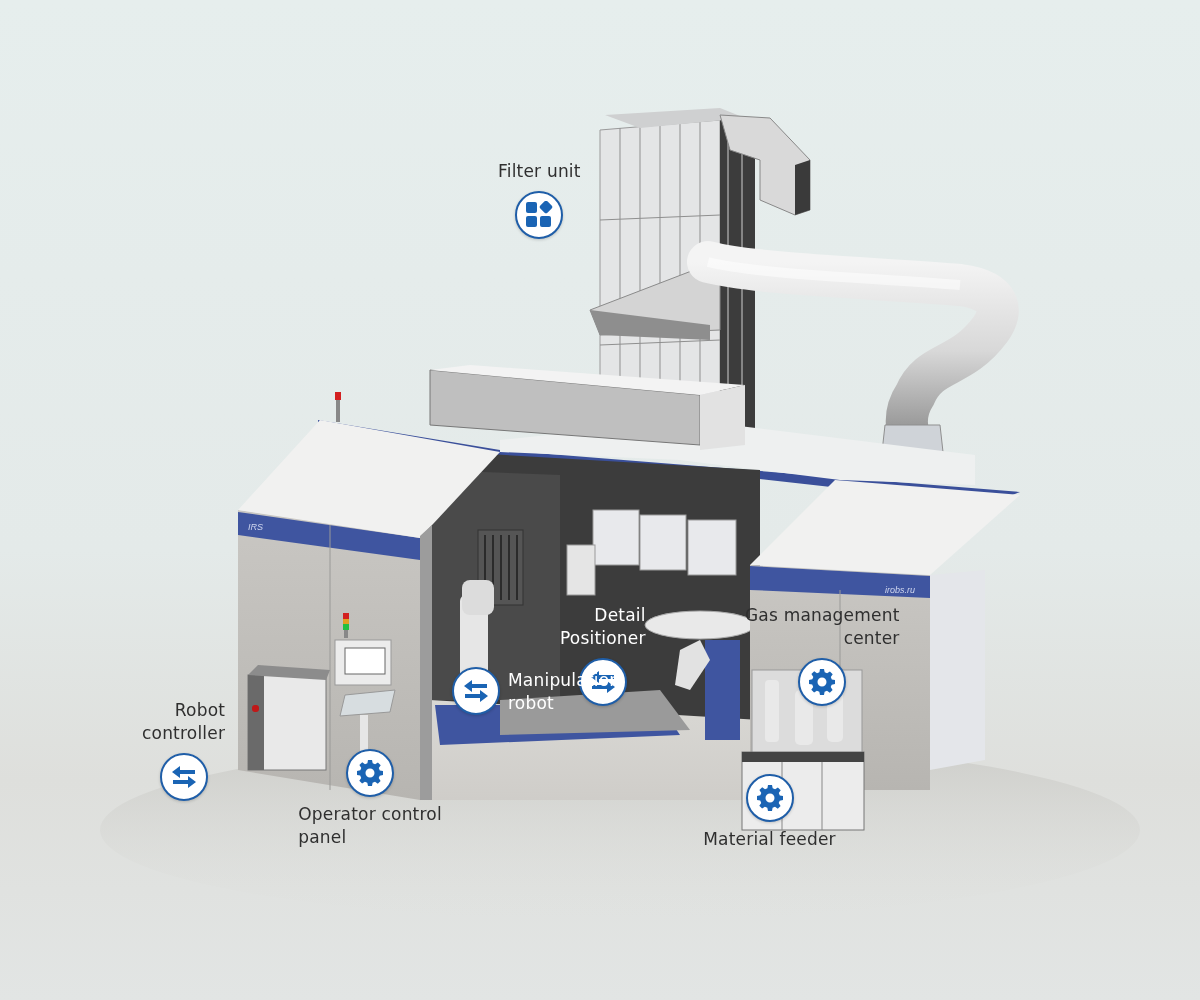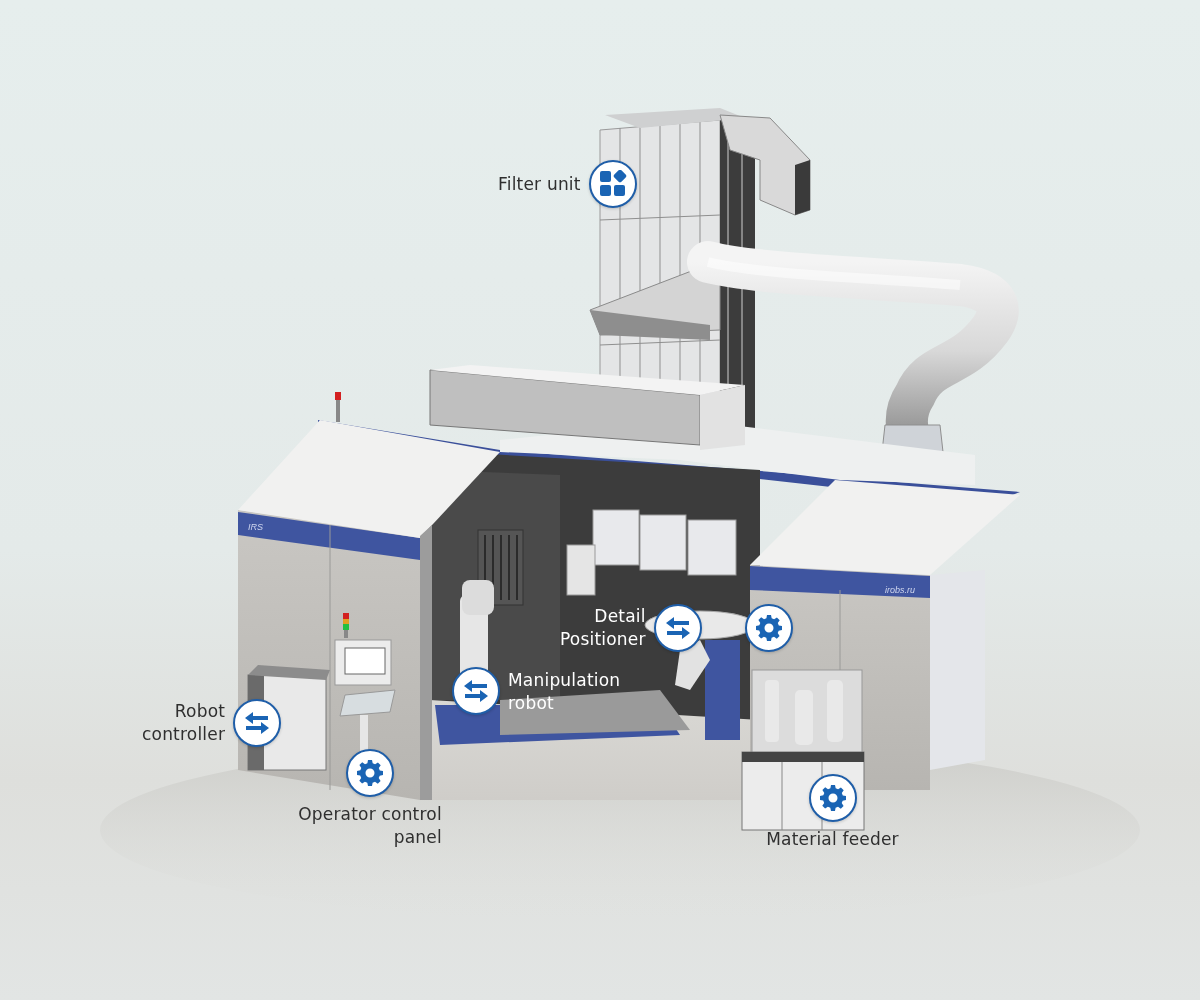--- a/index.html
+++ b/index.html
@@ -13,33 +13,33 @@
   .scene { position: absolute; left: 0; top: 0; width: 1200px; height: 1000px; }
 
   
   .hotspot {
     position: absolute;
     display: flex;
     align-items: center;
     gap: 8px;
     cursor: pointer;
   }
-  .hotspot.label-left { }
+  .hotspot.label-left { flex-direction: column; }
   .hotspot.label-right { flex-direction: row-reverse; }
   .hotspot.label-below { flex-direction: column-reverse; gap: 6px; }
   .hs-label {
     font-size: 17px;
     line-height: 23px;
     color: #2f2f2f;
     letter-spacing: 0.2px;
     white-space: pre-line;
   }
   .label-left .hs-label { text-align: right; }
   .label-right .hs-label { text-align: left; }
-  .label-below .hs-label { text-align: right; }
+  .label-below .hs-label { text-align: left; }
   .hs-label.light { color: #ffffff; }
   .hs-icon {
     width: 48px; height: 48px;
     border-radius: 50%;
     background: #ffffff;
     border: 2.5px solid #1f5ea8;
     display: flex; align-items: center; justify-content: center;
     flex: 0 0 auto;
     box-shadow: 0 1px 3px rgba(0,0,0,0.18);
   }
@@ -217,20 +217,22 @@
 Positioner</span>
     <span class="hs-icon">
       <svg width="30" height="30" viewBox="0 0 30 30">
           <path d="M11 4 L3 10 L11 16 V12 H26 V8 H11 Z" fill="#1a64b4"></path>
           <path d="M19 14 L27 20 L19 26 V22 H4 V18 H19 Z" fill="#1a64b4"></path>
         </svg>
     </span>
   </div>
 
   <div class="hotspot label-left" style="left:745px; top:604px;">
+    <span class="hs-label">Gas management
+center</span>
     <span class="hs-icon">
       <svg width="30" height="30" viewBox="0 0 30 30">
           <path fill="#1a64b4" fill-rule="evenodd" d="M13 2h4l.7 3.3 2.4 1 2.8-1.9 2.8 2.8-1.9 2.8 1 2.4L28 13v4l-3.3.7-1 2.4 1.9 2.8-2.8 2.8-2.8-1.9-2.4 1L17 28h-4l-.7-3.3-2.4-1-2.8 1.9-2.8-2.8 1.9-2.8-1-2.4L2 17v-4l3.3-.7 1-2.4-1.9-2.8 2.8-2.8 2.8 1.9 2.4-1zM15 10.5a4.5 4.5 0 1 0 0 9 4.5 4.5 0 1 0 0-9z"></path>
         </svg>
     </span>
   </div>
 
   <div class="hotspot label-right" style="left:452px; top:667px;align-items:flex-end;">
     <span class="hs-label light">Manipulation
 robot</span>
@@ -256,21 +258,21 @@
   <div class="hotspot label-below" style="left:289px; top:749px; width:162px;">
     <span class="hs-label">Operator control
 panel</span>
     <span class="hs-icon">
       <svg width="30" height="30" viewBox="0 0 30 30">
           <path fill="#1a64b4" fill-rule="evenodd" d="M13 2h4l.7 3.3 2.4 1 2.8-1.9 2.8 2.8-1.9 2.8 1 2.4L28 13v4l-3.3.7-1 2.4 1.9 2.8-2.8 2.8-2.8-1.9-2.4 1L17 28h-4l-.7-3.3-2.4-1-2.8 1.9-2.8-2.8 1.9-2.8-1-2.4L2 17v-4l3.3-.7 1-2.4-1.9-2.8 2.8-2.8 2.8 1.9 2.4-1zM15 10.5a4.5 4.5 0 1 0 0 9 4.5 4.5 0 1 0 0-9z"></path>
         </svg>
     </span>
   </div>
 
-  <div class="hotspot label-below" style="left:755px; top:774px; width:155px;">
+  <div class="hotspot label-below" style="left:692px; top:774px; width:155px;">
     <span class="hs-label">Material feeder</span>
     <span class="hs-icon">
       <svg width="30" height="30" viewBox="0 0 30 30">
           <path fill="#1a64b4" fill-rule="evenodd" d="M13 2h4l.7 3.3 2.4 1 2.8-1.9 2.8 2.8-1.9 2.8 1 2.4L28 13v4l-3.3.7-1 2.4 1.9 2.8-2.8 2.8-2.8-1.9-2.4 1L17 28h-4l-.7-3.3-2.4-1-2.8 1.9-2.8-2.8 1.9-2.8-1-2.4L2 17v-4l3.3-.7 1-2.4-1.9-2.8 2.8-2.8 2.8 1.9 2.4-1zM15 10.5a4.5 4.5 0 1 0 0 9 4.5 4.5 0 1 0 0-9z"></path>
         </svg>
     </span>
   </div>
 
 </div>
 

